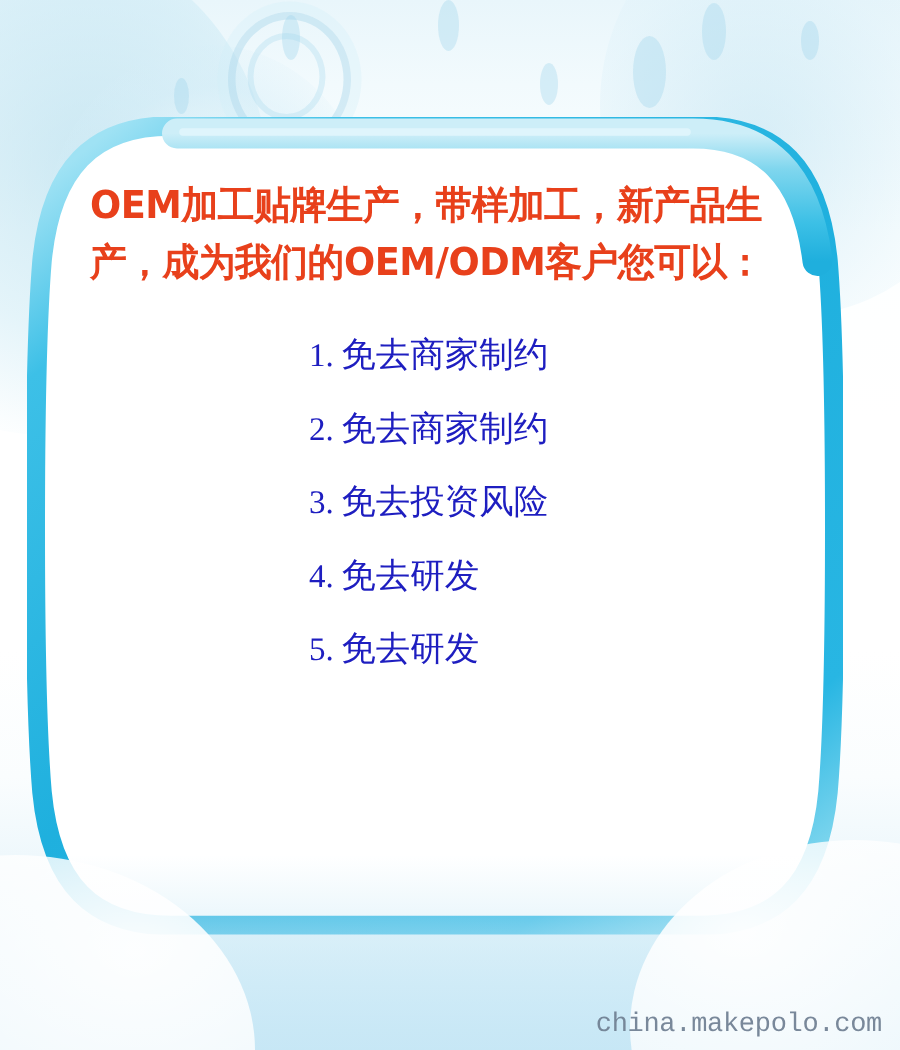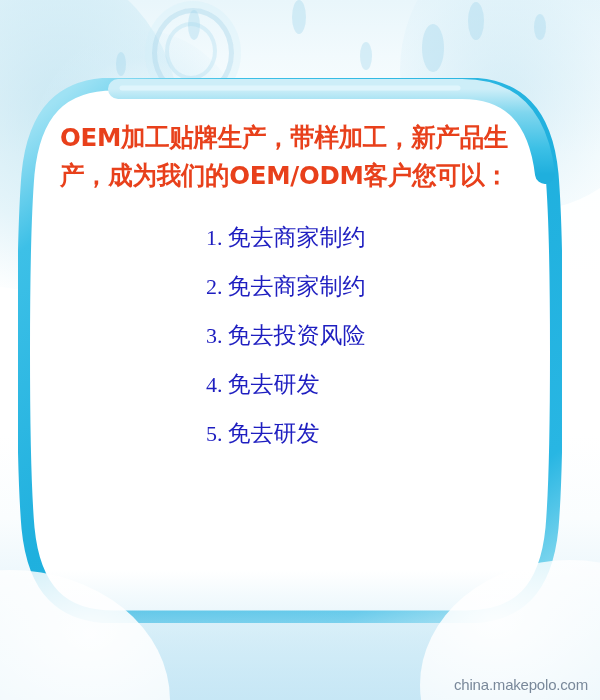--- a/index.html
+++ b/index.html
@@ -155,22 +155,22 @@
     font-family: "Liberation Serif", "DejaVu Serif", serif;
     font-size: 22px;
     padding-right: 5px;
   }
 
   .watermark {
     position: absolute;
     right: 12px;
     bottom: 7px;
     color: #6f7f92;
-    font-family: Liberation Sans, sans-serif;
-    font-size: 15px;
+    font-family: Liberation Mono, monospace;
+    font-size: 18px;
     letter-spacing: -0.2px;
     opacity: 0.92;
   }
 </style>
 </head>
 <body>
 
 <div id="stage">
 
   <div class="blob blob-l1"></div>

